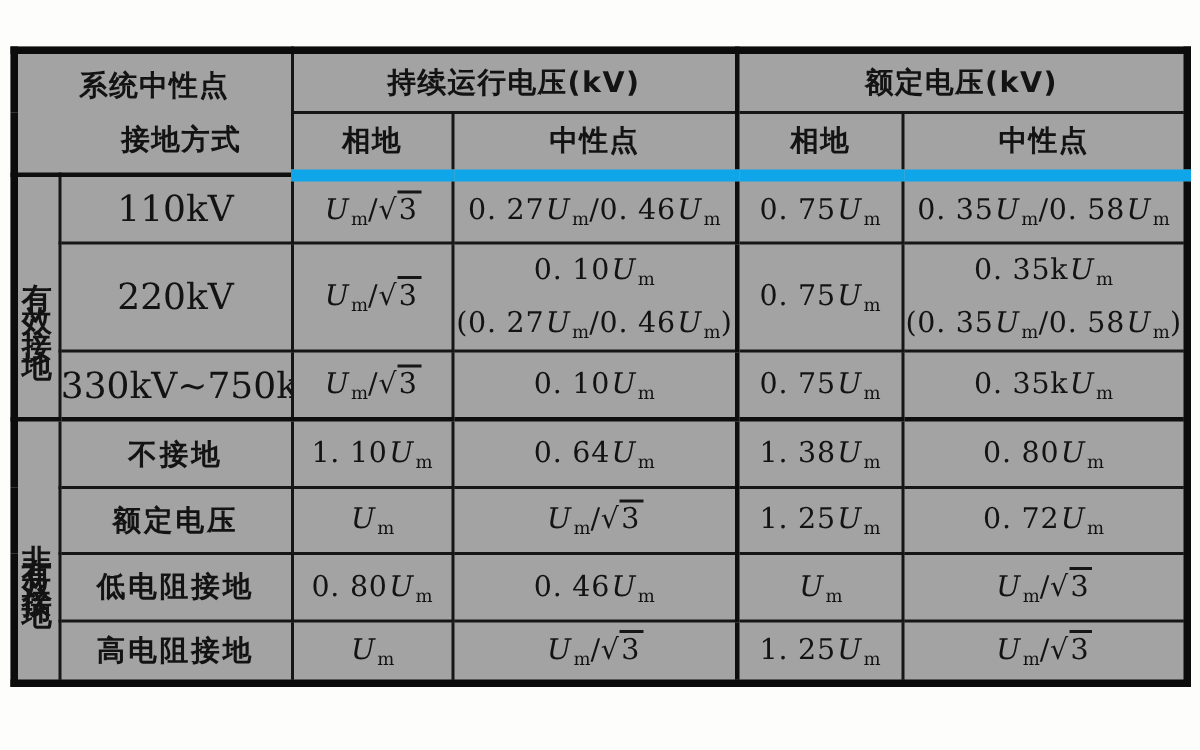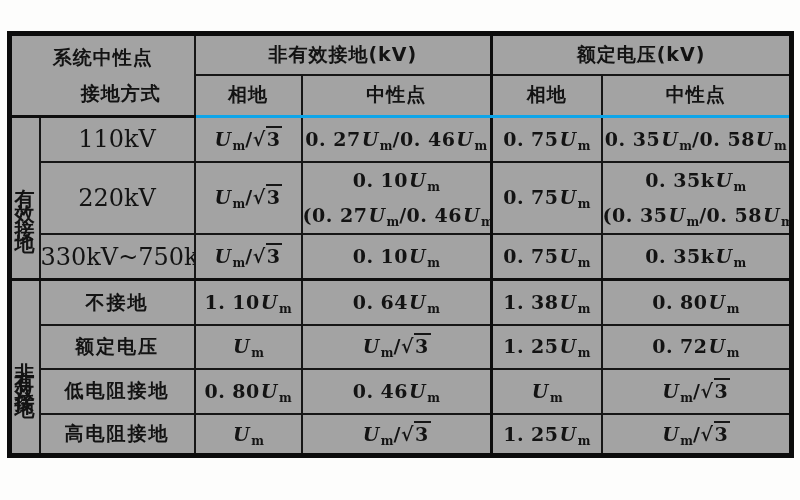--- a/index.html
+++ b/index.html
@@ -36,21 +36,21 @@
   tr.h2  { height: 42px; }
   tr.r1  { height: 45px; }
   tr.r2  { height: 67px; }
   tr.r3  { height: 46px; }
   tr.r4  { height: 45px; }
   tr.r5  { height: 44px; }
   tr.r6  { height: 45px; }
   tr.r7  { height: 42px; }
 
   
-  tr.h2 th { border-bottom: 3px solid #0ea5e9; }
+  tr.h2 th { border-bottom: 8px solid #0ea5e9; }
   th.corner { border-bottom: 3px solid #0e0e0e; }
   tr.r3 td, th.glabel-top { border-bottom: 3px solid #0e0e0e; }
   .bl3 { border-left: 3px solid #0e0e0e; }
 
   .cn {
     font-family: "DejaVu Sans", "Liberation Sans", sans-serif;
     font-weight: bold;
     font-size: 19px;
     letter-spacing: 1px;
   }
@@ -62,21 +62,21 @@
     writing-mode: vertical-lr;
     text-orientation: upright;
     font-weight: bold;
     font-size: 20px;
   }
   .vtext.g1 { letter-spacing: 15px; margin-top: 14px; }
   .vtext.g2 { letter-spacing: 9px;  margin-top: 8px; }
 
   .fx {
     font-family: "DejaVu Serif", "Liberation Serif", serif;
-    font-weight: bold;
+    font-weight: normal;
     font-size: 19px;
     line-height: 1.85;
     letter-spacing: 0.5px;
     white-space: nowrap;
   }
   .fx i.u { font-style: italic; padding: 0 1px 0 1px; }
   .fx sub { font-size: 12px; font-style: normal; vertical-align: -4px; letter-spacing: 0; }
   .fx .rad { white-space: nowrap; }
   .fx .rb  { border-top: 2px solid #161616; padding: 0 2px 0 1px; }
 
@@ -106,21 +106,21 @@
       <col style="width:190px">
         <col style="width:110px">
         <col style="width:190px">
     </colgroup>
     <thead>
       <tr class="h1">
         <th class="corner cn" colspan="2" rowspan="2">
           <div class="line">系统中性点</div>
           <div class="line">接地方式</div>
         </th>
-        <th class="cn" colspan="2">非有效接地(kV)</th>
+        <th class="cn" colspan="2">持续运行电压(kV)</th>
         <th class="cn bl3" colspan="2">额定电压(kV)</th>
       </tr>
       <tr class="h2">
         <th class="cn">相地</th>
         <th class="cn">中性点</th>
         <th class="cn bl3">相地</th>
         <th class="cn">中性点</th>
       </tr>
     </thead>
     <tbody>

